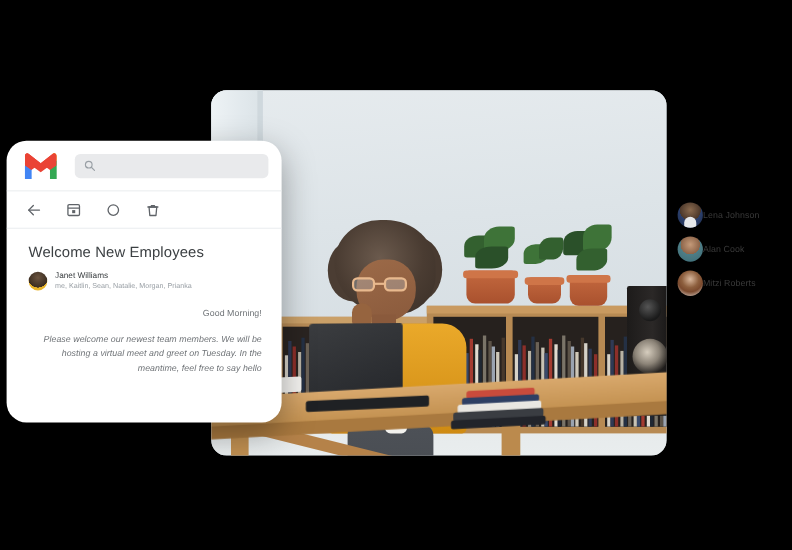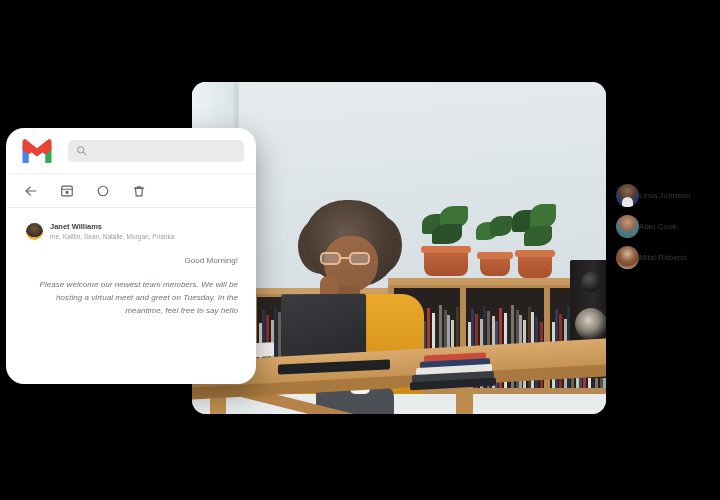--- a/index.html
+++ b/index.html
@@ -291,21 +291,21 @@
   }
 
   .gm-sender-row { display: flex; align-items: flex-start; gap: 7px; margin-bottom: 14px; }
 
   .gm-avatar {
     width: 17px; height: 17px; border-radius: 50%;
     background: radial-gradient(circle at 50% 32%, #6b543f 0%, #3a2c20 62%, #e8b42a 63%, #e8b42a 100%);
     flex: 0 0 auto; margin-top: 1px;
   }
   .gm-sender-name {
-    font-size: 7.5px; font-weight: bold; color: #3c4043; line-height: 1.35;
+    font-size: 7.5px; font-weight: normal; color: #3c4043; line-height: 1.35;
   }
   .gm-recipients {
     font-size: 6.5px; color: #9aa0a6; line-height: 1.4;
   }
 
   .gm-text {
     font-size: 8px; color: #6f7377; line-height: 1.62; letter-spacing: 0.05px;
   }
   .gm-text p { margin-bottom: 11px; text-align: right; }
   .gm-text p:last-child { margin-bottom: 0; font-style: italic; }
@@ -558,20 +558,21 @@
         <circle cx="10" cy="10" r="6.8" fill="none" stroke="#5f6368" stroke-width="1.7"></circle>
       </svg>
       <svg class="tb-ico" viewBox="0 0 20 20">
         <path d="M5 6 H15 L14 17 H6 Z" fill="none" stroke="#5f6368" stroke-width="1.7" stroke-linejoin="round"></path>
         <line x1="3.5" y1="6" x2="16.5" y2="6" stroke="#5f6368" stroke-width="1.7" stroke-linecap="round"></line>
         <path d="M8 6 V4.2 H12 V6" fill="none" stroke="#5f6368" stroke-width="1.7" stroke-linejoin="round"></path>
       </svg>
     </div>
 
     <div class="gm-body">
+      <div class="gm-subject">Welcome New Employees</div>
 
       <div class="gm-sender-row">
         <div class="gm-avatar"></div>
         <div>
           <div class="gm-sender-name">Janet Williams</div>
           <div class="gm-recipients">me, Kaitlin, Sean, Natalie, Morgan, Prianka</div>
         </div>
       </div>
 
       <div class="gm-text">

